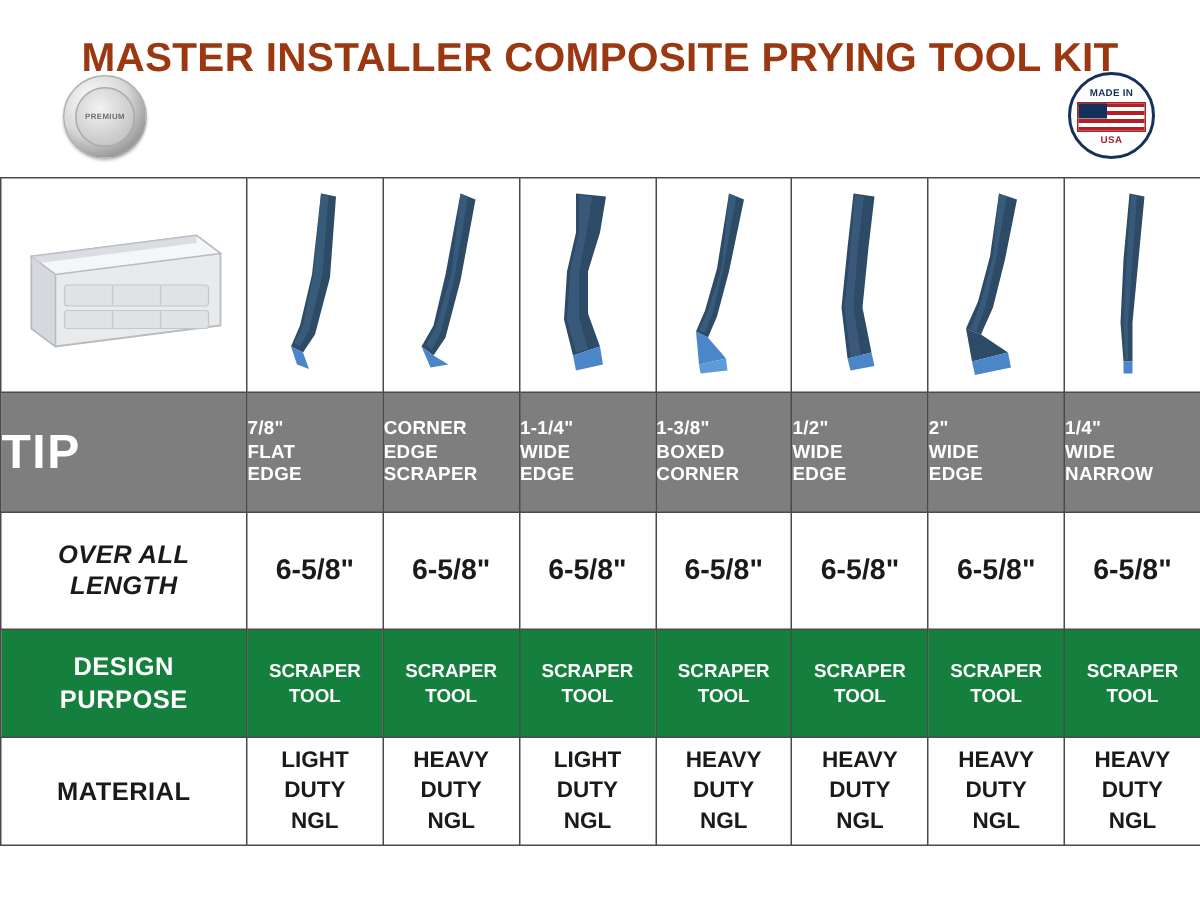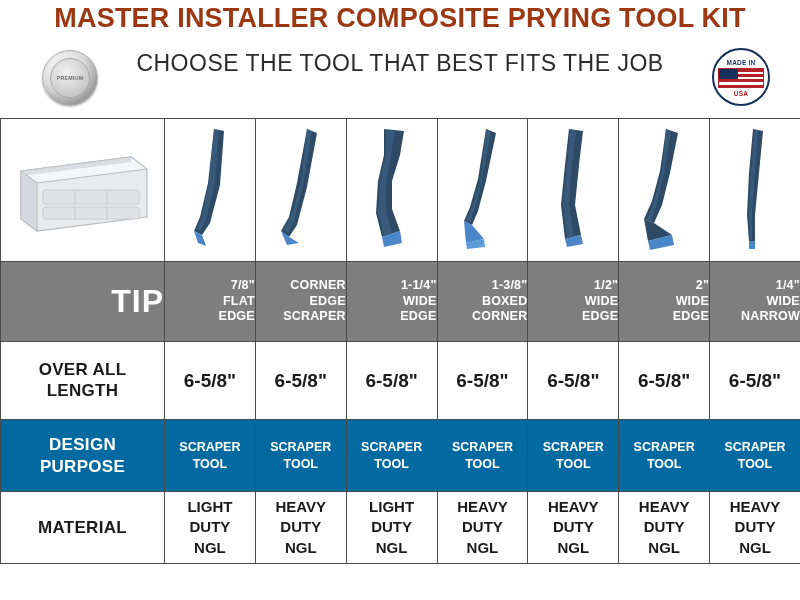--- a/index.html
+++ b/index.html
@@ -12,21 +12,21 @@
   .page { width: 800px; height: 600px; position: relative; display: flex; flex-direction: column; }
 
   
   .header { height: 118px; position: relative; flex: none; }
   .title {
     text-align: center;
     font-size: 27px;
     font-weight: bold;
     color: #9b3812;
     letter-spacing: 0.2px;
-    padding-top: 4px;
+    padding-top: 24px;
     line-height: 1.05;
   }
   .subtitle {
     text-align: center;
     font-size: 23px;
     color: #2b2b2b;
     letter-spacing: 0.5px;
     padding-top: 18px;
     font-weight: 400;
   }
@@ -99,50 +99,49 @@
   col.tool-col  { width: 90.85px; }
 
   
   tr.img-row td { height: 143px; vertical-align: middle; text-align: center; background: #ffffff; }
 
   .case-img { display: block; margin: 0 auto; }
 
   .tool-img { display: block; margin: 0 auto; }
 
   
-  tr.tip-row td { height: 80px; background: #7e7e7e; color: #ffffff; text-align: right; vertical-align: middle; }
+  tr.tip-row td { height: 80px; background: #7e7e7e; color: #ffffff; text-align: left; vertical-align: middle; }
   tr.tip-row td.rowlabel { font-size: 32px; font-weight: bold; letter-spacing: 1px; }
   tr.tip-row td.cell { font-size: 12.5px; font-weight: bold; line-height: 1.25; letter-spacing: .2px; }
 
   
   tr.len-row td { height: 78px; background: #ffffff; color: #1a1a1a; text-align: center; vertical-align: middle; }
-  tr.len-row td.rowlabel { font-size: 17px; font-weight: bold; line-height: 1.2; letter-spacing: .3px; }
+  tr.len-row td.rowlabel { font-size: 17px; font-weight: bold; line-height: 1.2; letter-spacing: .3px; font-style: italic; }
   tr.len-row td.cell { font-size: 19px; font-weight: bold; }
 
   
-  tr.design-row td { height: 72px; background: #0369a1; color: #ffffff; text-align: center; vertical-align: middle; }
+  tr.design-row td { height: 72px; background: #15803d; color: #ffffff; text-align: center; vertical-align: middle; }
   tr.design-row td.rowlabel { font-size: 17px; font-weight: bold; line-height: 1.25; letter-spacing: .3px; }
   tr.design-row td.cell { font-size: 12.5px; font-weight: bold; line-height: 1.3; }
 
   
   tr.mat-row td { height: 72px; background: #ffffff; color: #1a1a1a; text-align: center; vertical-align: middle; }
   tr.mat-row td.rowlabel { font-size: 17px; font-weight: bold; letter-spacing: .3px; }
   tr.mat-row td.cell { font-size: 15px; font-weight: bold; line-height: 1.35; }
 
   .ml { white-space: pre-line; }
 </style>
 </head>
 <body>
 
 <div class="page">
 
   <div class="header">
 
     <div class="title">MASTER INSTALLER COMPOSITE PRYING TOOL KIT</div>
-    <div class="subtitle">CHOOSE THE TOOL THAT BEST FITS THE JOB</div>
 
     <div class="seal">
       <div class="seal-inner">
         <div class="seal-text">PREMIUM</div>
       </div>
     </div>
 
     <div class="usa-badge">
       <div class="usa-top">MADE IN</div>
       <div class="usa-stripes">

